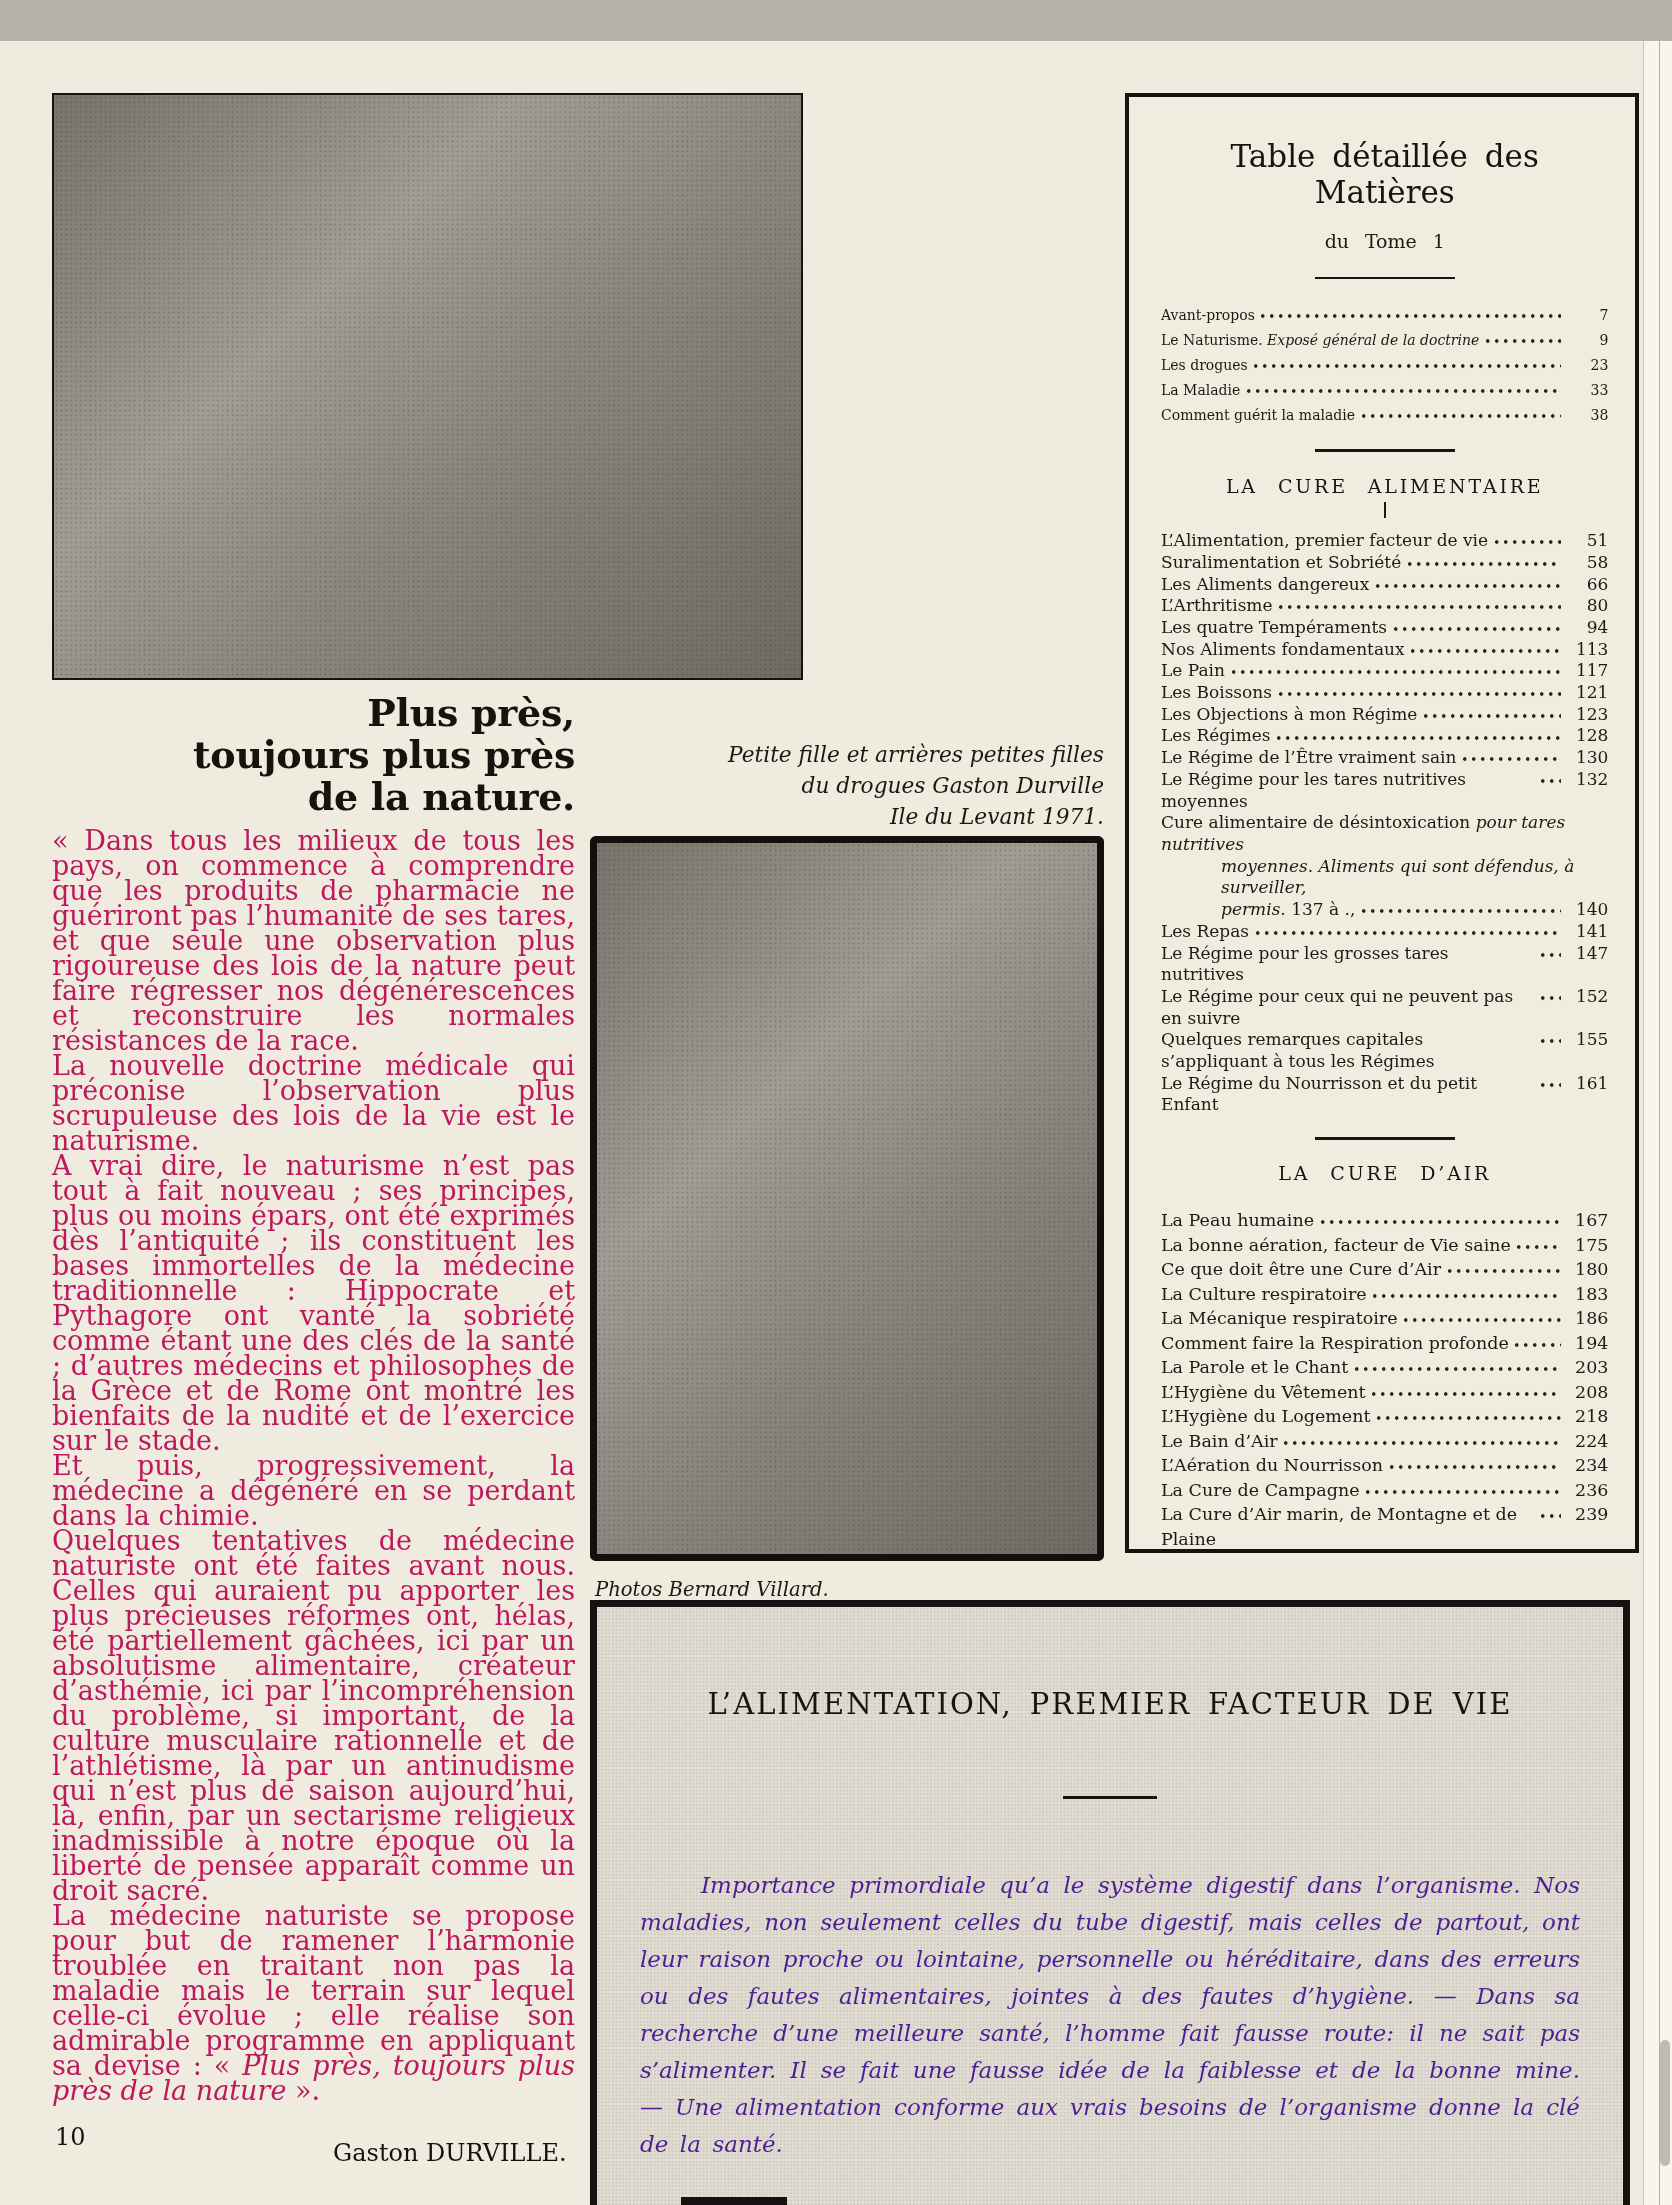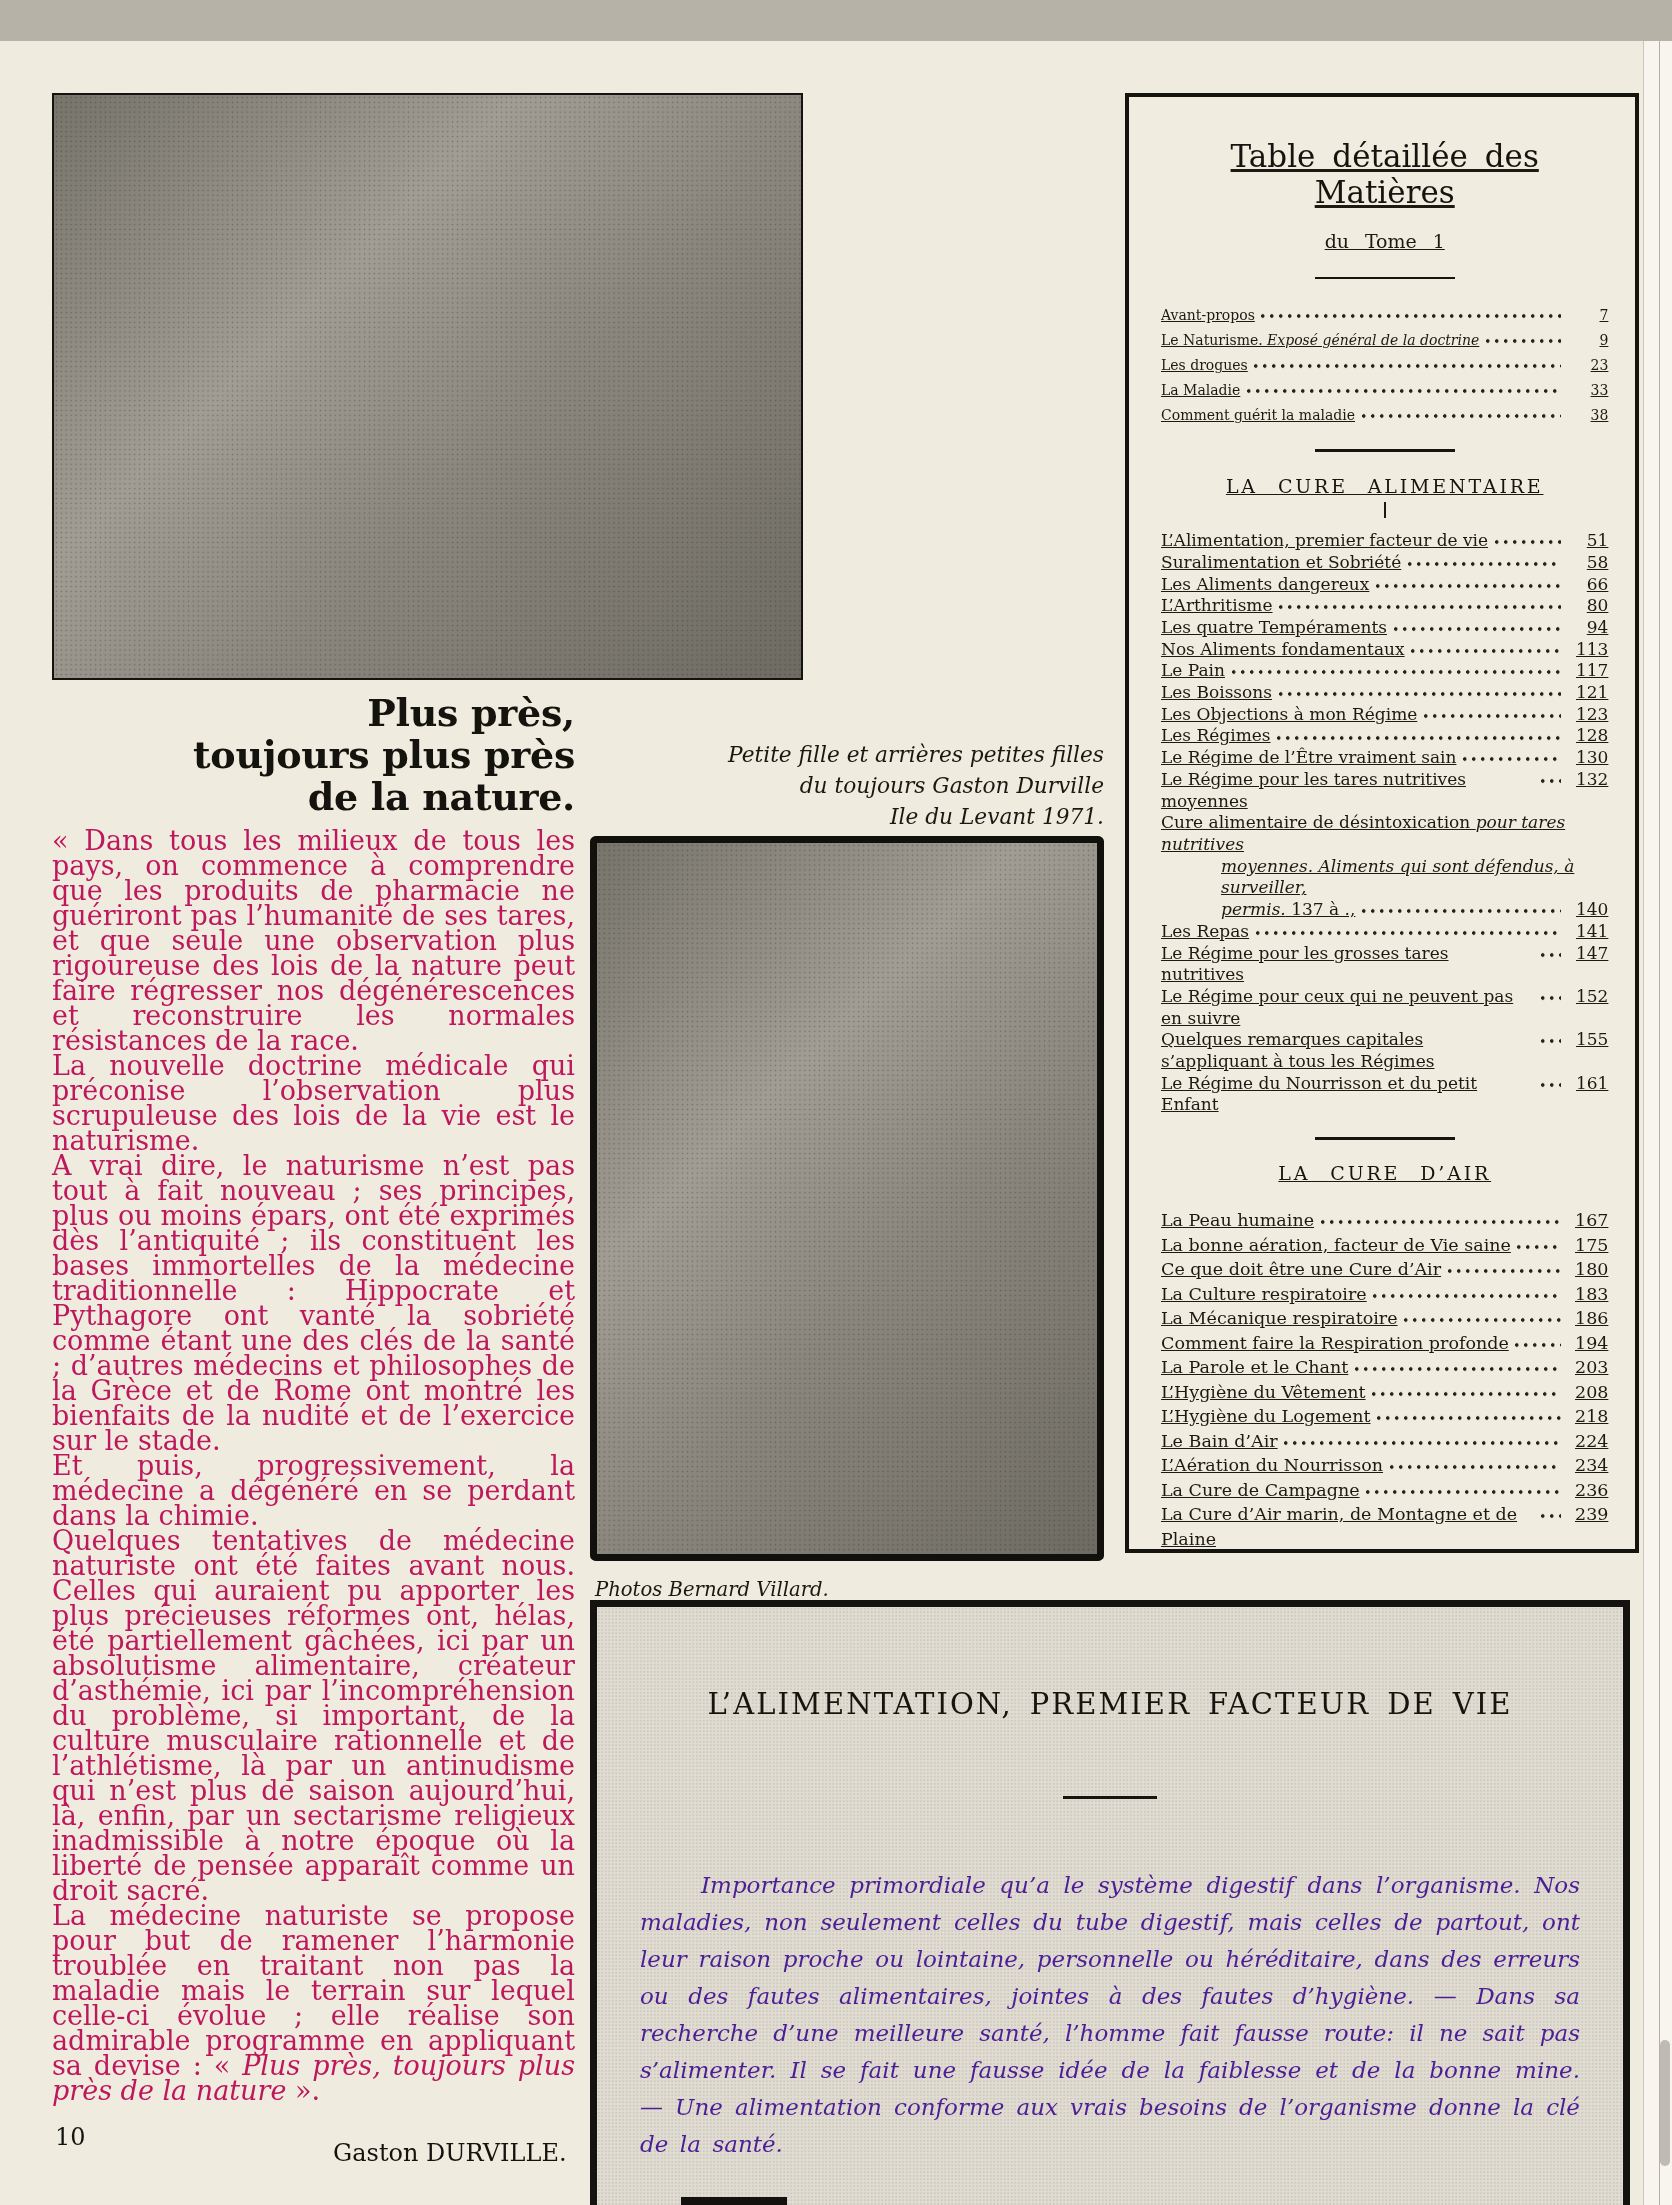--- a/index.html
+++ b/index.html
@@ -28,21 +28,21 @@
   .signature{margin-top:36px;text-align:right;padding-right:8.4px;font-size:24px;color:#15130e;}
   
   .caption{position:absolute;left:627px;top:739px;width:477px;text-align:right;
     font-style:italic;font-size:21.7px;line-height:31px;color:#1b1812;}
   .credit{position:absolute;left:595px;top:1578px;font-style:italic;font-size:19.6px;color:#1b1812;}
   
   .pageno{position:absolute;left:55px;top:2123px;font-size:24px;color:#15130e;}
   
   .toc{position:absolute;left:1125px;top:93px;width:514px;height:1460px;
     border:4.2px solid #16140f;box-sizing:border-box;overflow:hidden;background:#f1ece0;
-    padding:19.6px 26.6px 0 32px;text-decoration:underline;}
+    padding:19.6px 26.6px 0 32px;}
   .toc-title{margin:21px 0 0;font-weight:normal;font-size:31px;line-height:36px;text-align:center;color:#16140f;word-spacing:7px;}
   .toc-subtitle{margin-top:20px;font-size:19px;text-align:center;word-spacing:9.8px;}
   .toc-rule{width:140px;height:2.8px;background:#17150f;margin:21px auto 0;}
   .toc-rule.first{margin-top:25px;}
   .toc-heading{margin-top:22.4px;font-size:19px;text-align:center;letter-spacing:2.8px;word-spacing:11.2px;color:#16140f;}
   .toc-tick{width:2.1px;height:15.4px;background:#1c1912;margin:5.6px auto 0;}
   .toc-group{margin-top:21px;}
   .toc-group.g0{font-size:14px;line-height:25px;margin-top:24px;}
   .toc-group.g1{font-size:17px;line-height:21.7px;margin-top:12.6px;}
   .toc-group.g2{font-size:17.5px;line-height:24.5px;margin-top:24px;}
@@ -89,21 +89,21 @@
         <p><span>A vrai dire, le naturisme n’est pas tout à fait nouveau ; ses principes, plus ou moins épars, ont été exprimés dès l’antiquité ; ils constituent les bases immortelles de la médecine traditionnelle : Hippocrate et Pythagore ont vanté la sobriété comme étant une des clés de la santé ; d’autres médecins et philosophes de la Grèce et de Rome ont montré les bienfaits de la nudité et de l’exercice sur le stade.</span></p>
         <p><span>Et puis, progressivement, la médecine a dégénéré en se perdant dans la chimie.</span></p>
         <p><span>Quelques tentatives de médecine naturiste ont été faites avant nous. Celles qui auraient pu apporter les plus précieuses réformes ont, hélas, été partiellement gâchées, ici par un absolutisme alimentaire, créateur d’asthémie, ici par l’incompréhension du problème, si important, de la culture musculaire rationnelle et de l’athlétisme, là par un antinudisme qui n’est plus de saison aujourd’hui, là, enfin, par un sectarisme religieux inadmissible à notre époque où la liberté de pensée apparaît comme un droit sacré.</span></p>
         <p><span>La médecine naturiste se propose pour but de ramener l’harmonie troublée en traitant non pas la maladie mais le terrain sur lequel celle-ci évolue ; elle réalise son admirable programme en appliquant sa devise : « </span><span class="i">Plus près, toujours plus près de la nature</span><span> ».</span></p>
       </div>
     <div class="signature">Gaston DURVILLE.</div>
   </section>
 
   <div class="caption">
     <span>Petite fille et arrières petites filles</span><br>
-    <span>du toujours Gaston Durville</span><br>
+    <span>du drogues Gaston Durville</span><br>
     <span>Ile du Levant 1971.</span>
   </div>
 
   <figure class="photo2 photo-ph"></figure>
 
   <div class="credit">Photos Bernard Villard.</div>
 
   <aside class="toc">
     <h2 class="toc-title">Table détaillée des Matières</h2>
     <div class="toc-subtitle">du Tome 1</div>

